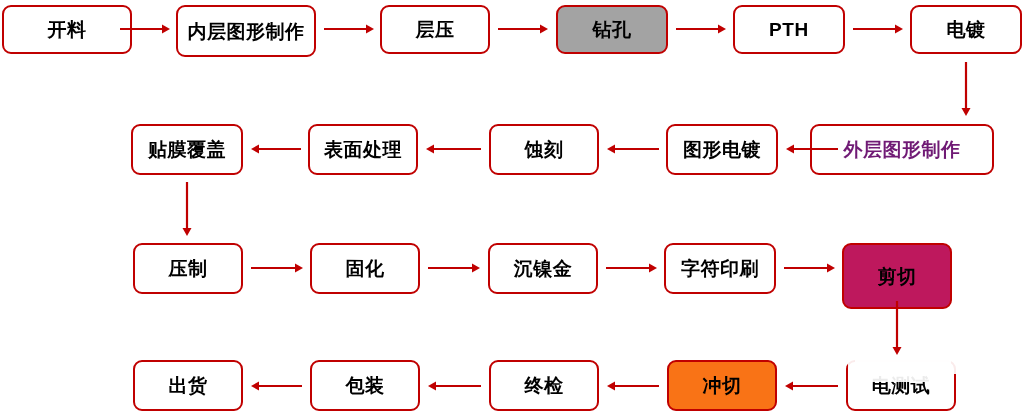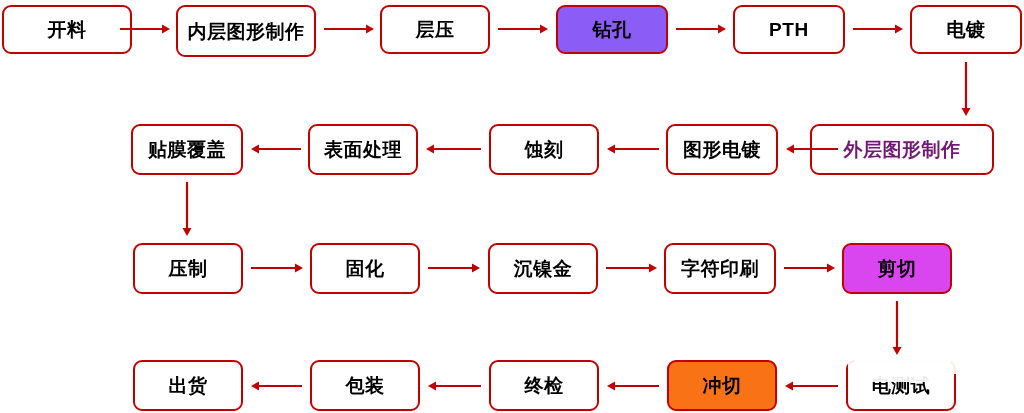--- a/index.html
+++ b/index.html
@@ -53,33 +53,33 @@
     pointer-events: none;
   }
 </style>
 </head>
 <body>
 
 <div id="canvas">
     <div class="node" style="left: 2px; top: 5px; width: 130px; height: 49px; border-color: rgb(192, 0, 0); background: rgb(255, 255, 255); color: rgb(0, 0, 0);">开料</div>
     <div class="node" style="left: 176px; top: 5px; width: 140px; height: 52px; border-color: rgb(192, 0, 0); background: rgb(255, 255, 255); color: rgb(0, 0, 0);">内层图形制作</div>
     <div class="node" style="left: 380px; top: 5px; width: 110px; height: 49px; border-color: rgb(192, 0, 0); background: rgb(255, 255, 255); color: rgb(0, 0, 0);">层压</div>
-    <div class="node" style="left: 556px; top: 5px; width: 112px; height: 49px; border-color: rgb(192, 0, 0); background: #8b5cf6; color: rgb(0, 0, 0);">钻孔</div>
+    <div class="node" style="left: 556px; top: 5px; width: 112px; height: 49px; border-color: rgb(192, 0, 0); background: #a3a3a3; color: rgb(0, 0, 0);">钻孔</div>
     <div class="node latin" style="left: 733px; top: 5px; width: 112px; height: 49px; border-color: rgb(192, 0, 0); background: rgb(255, 255, 255); color: rgb(0, 0, 0);">PTH</div>
     <div class="node" style="left: 910px; top: 5px; width: 112px; height: 49px; border-color: rgb(192, 0, 0); background: rgb(255, 255, 255); color: rgb(0, 0, 0);">电镀</div>
     <div class="node" style="left: 810px; top: 124px; width: 184px; height: 51px; border-color: rgb(192, 0, 0); background: rgb(255, 255, 255); color: #701a75;">外层图形制作</div>
     <div class="node" style="left: 666px; top: 124px; width: 112px; height: 51px; border-color: rgb(192, 0, 0); background: rgb(255, 255, 255); color: rgb(0, 0, 0);">图形电镀</div>
     <div class="node" style="left: 489px; top: 124px; width: 110px; height: 51px; border-color: rgb(192, 0, 0); background: rgb(255, 255, 255); color: rgb(0, 0, 0);">蚀刻</div>
     <div class="node" style="left: 308px; top: 124px; width: 110px; height: 51px; border-color: rgb(192, 0, 0); background: rgb(255, 255, 255); color: rgb(0, 0, 0);">表面处理</div>
     <div class="node" style="left: 131px; top: 124px; width: 112px; height: 51px; border-color: rgb(192, 0, 0); background: rgb(255, 255, 255); color: rgb(0, 0, 0);">贴膜覆盖</div>
     <div class="node" style="left: 133px; top: 243px; width: 110px; height: 51px; border-color: rgb(192, 0, 0); background: rgb(255, 255, 255); color: rgb(0, 0, 0);">压制</div>
     <div class="node" style="left: 310px; top: 243px; width: 110px; height: 51px; border-color: rgb(192, 0, 0); background: rgb(255, 255, 255); color: rgb(0, 0, 0);">固化</div>
     <div class="node" style="left: 488px; top: 243px; width: 110px; height: 51px; border-color: rgb(192, 0, 0); background: rgb(255, 255, 255); color: rgb(0, 0, 0);">沉镍金</div>
     <div class="node" style="left: 664px; top: 243px; width: 112px; height: 51px; border-color: rgb(192, 0, 0); background: rgb(255, 255, 255); color: rgb(0, 0, 0);">字符印刷</div>
-    <div class="node" style="left: 842px; top: 243px; width: 110px; height: 51px; border-color: rgb(192, 0, 0); background: #d946ef; color: rgb(0, 0, 0);">剪切</div>
+    <div class="node" style="left: 842px; top: 243px; width: 110px; height: 66px; border-color: rgb(192, 0, 0); background: #be185d; color: rgb(0, 0, 0);">剪切</div>
     <div class="node" style="left: 846px; top: 360px; width: 110px; height: 51px; border-color: rgb(192, 0, 0); background: rgb(255, 255, 255); color: rgb(0, 0, 0);">电测试</div>
     <div class="node" style="left: 667px; top: 360px; width: 110px; height: 51px; border-color: rgb(192, 0, 0); background: #f97316; color: rgb(0, 0, 0);">冲切</div>
     <div class="node" style="left: 489px; top: 360px; width: 110px; height: 51px; border-color: rgb(192, 0, 0); background: rgb(255, 255, 255); color: rgb(0, 0, 0);">终检</div>
     <div class="node" style="left: 310px; top: 360px; width: 110px; height: 51px; border-color: rgb(192, 0, 0); background: rgb(255, 255, 255); color: rgb(0, 0, 0);">包装</div>
     <div class="node" style="left: 133px; top: 360px; width: 110px; height: 51px; border-color: rgb(192, 0, 0); background: rgb(255, 255, 255); color: rgb(0, 0, 0);">出货</div>
     <div class="arrow" style="left: 120px; top: 23px;">
       <svg width="50" height="12" viewBox="0 0 50 12">
         <line x1="0" y1="6" x2="43" y2="6" stroke="#C00000" stroke-width="2.2"></line>
         <polygon points="50,6 42,1.5 42,10.5" fill="#C00000"></polygon>
       </svg>

